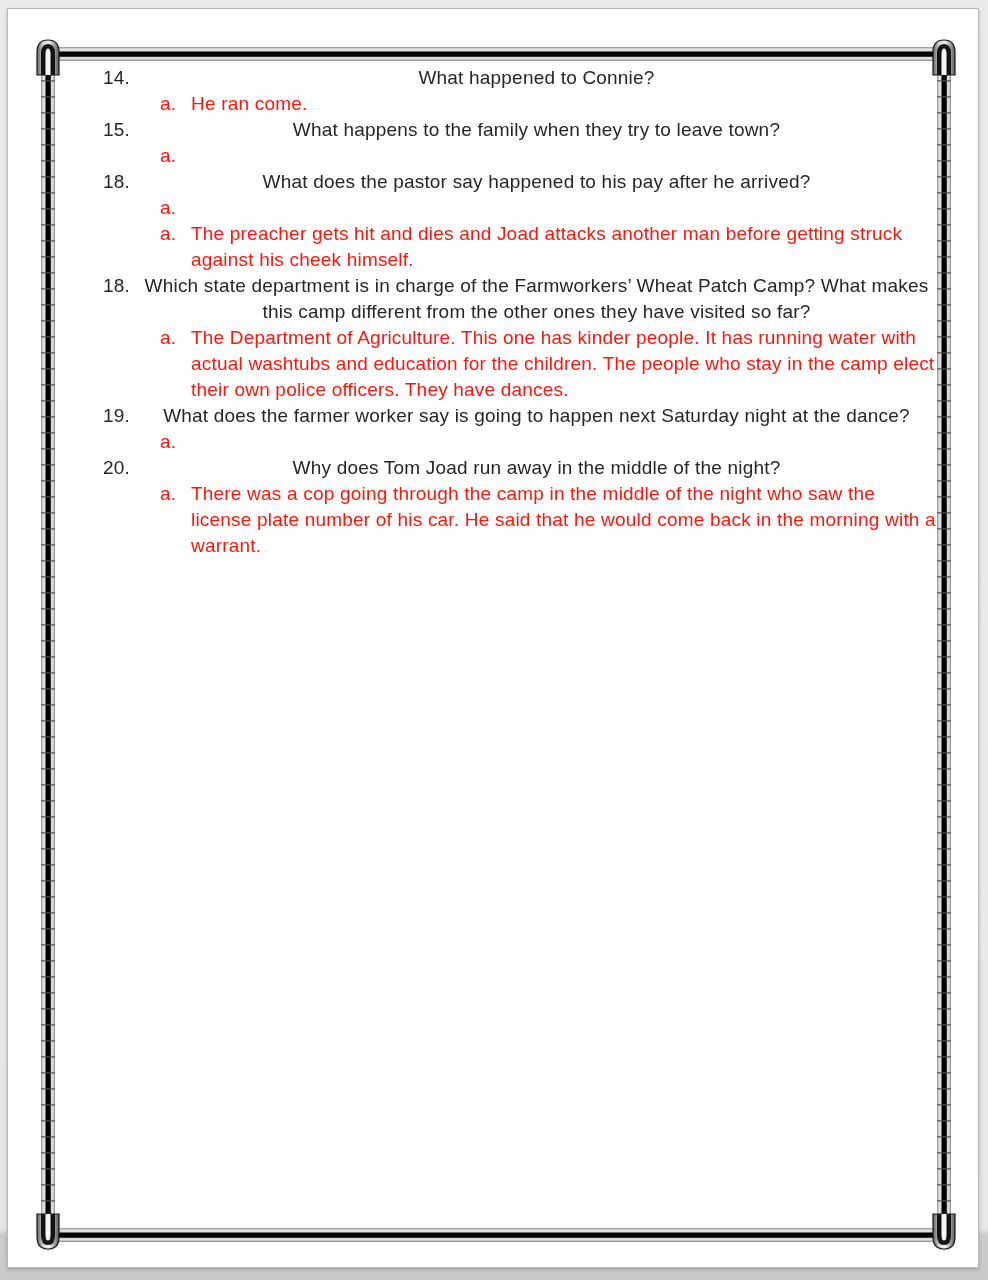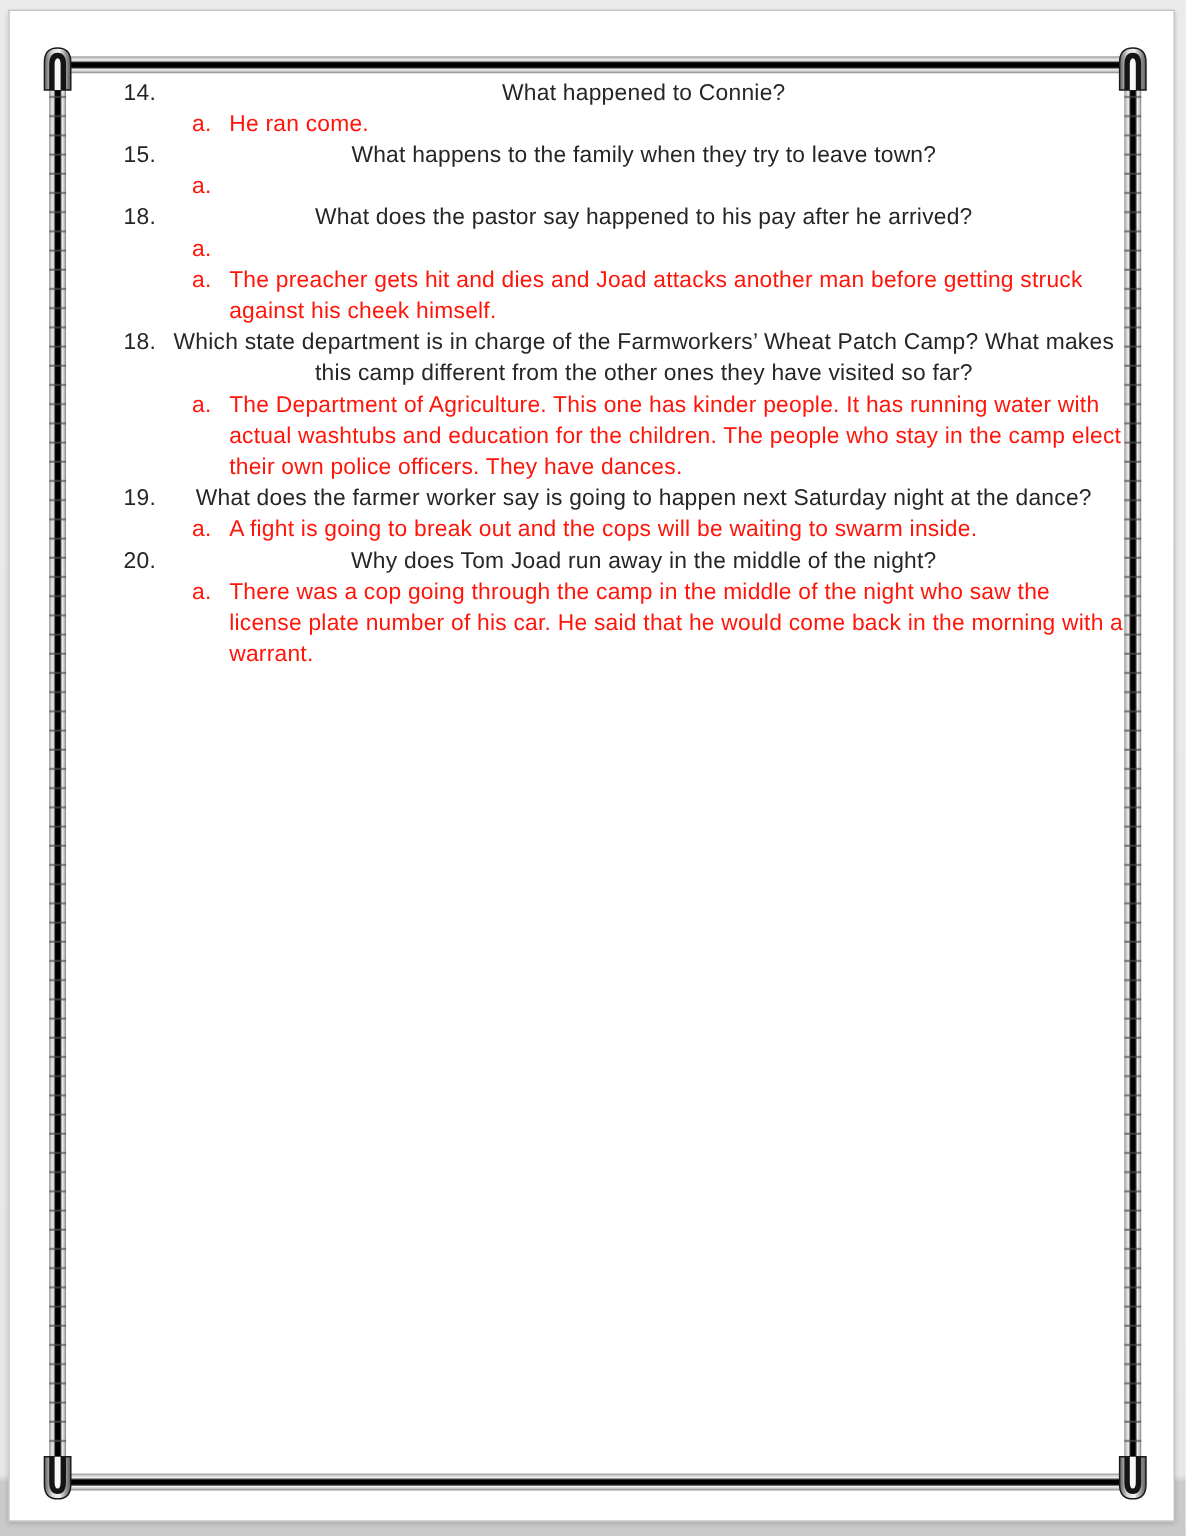--- a/index.html
+++ b/index.html
@@ -139,21 +139,20 @@
       </div>
     </div>
 
     <div class="qa">
       <div class="q-row">
         <span class="q-num">19.</span>
         <span class="q-text">What does the farmer worker say is going to happen next Saturday night at the dance?</span>
       </div>
       <div class="a-row">
         <span class="a-label">a.</span>
-        <span class="a-text">A fight is going to break out and the cops will be waiting to swarm inside.</span>
       </div>
     </div>
 
     <div class="qa">
       <div class="q-row">
         <span class="q-num">20.</span>
         <span class="q-text">Why does Tom Joad run away in the middle of the night?</span>
       </div>
       <div class="a-row">
         <span class="a-label">a.</span>

